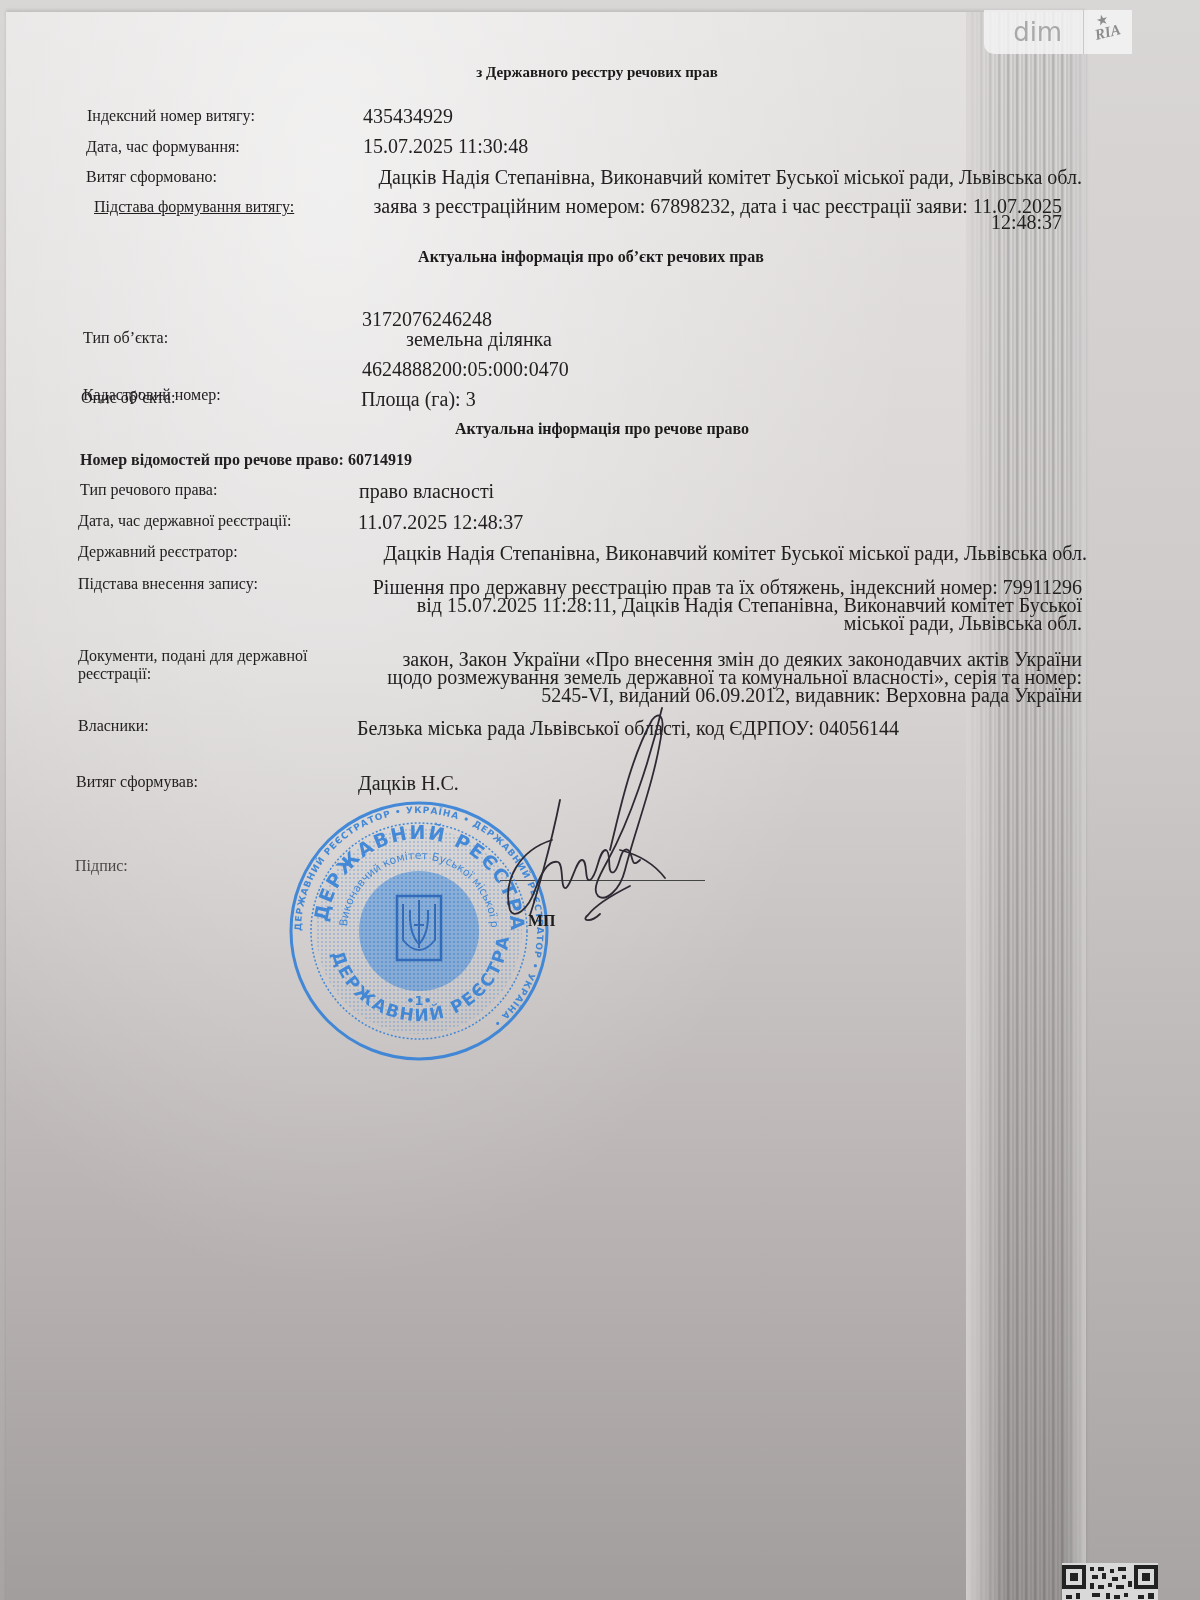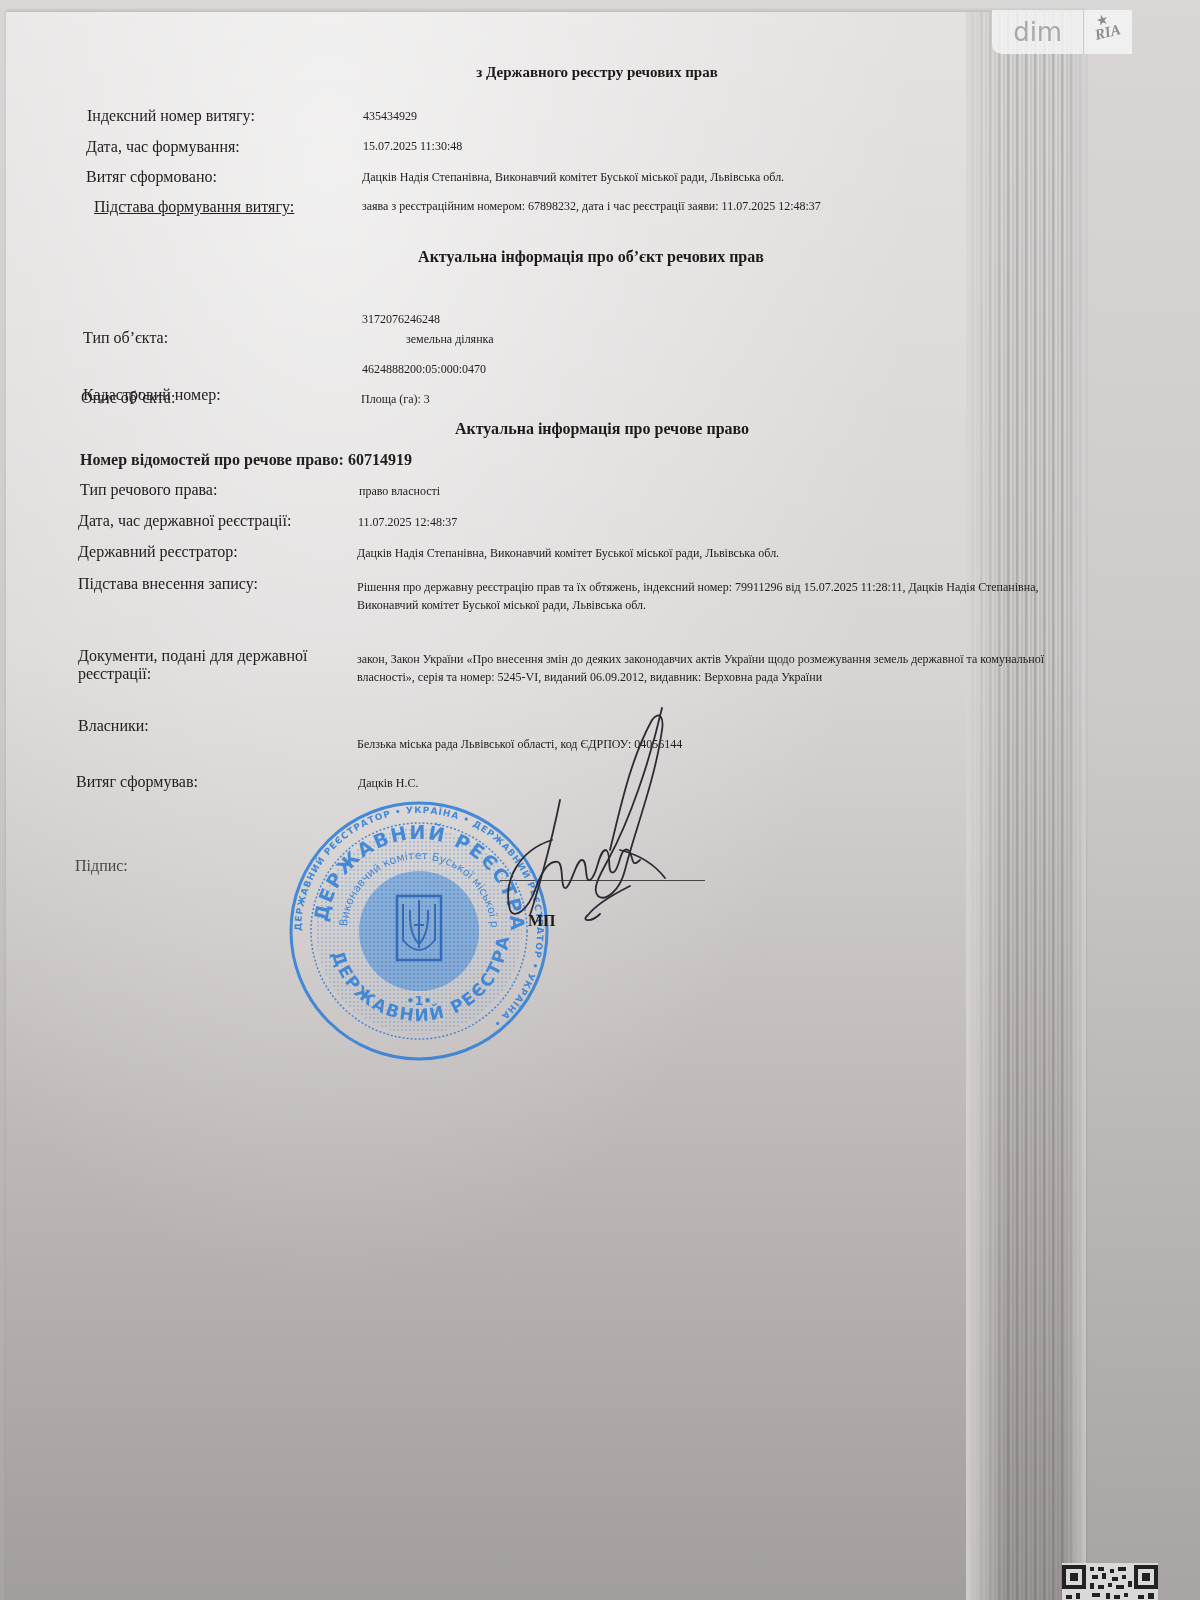--- a/index.html
+++ b/index.html
@@ -83,22 +83,23 @@
     .lbl {
       position: absolute;
       color: #222020;
       font-size: 16px;
       line-height: 18px;
       white-space: nowrap;
     }
     .val {
       position: absolute;
       color: #222020;
-      font-size: 12px;
+      font-size: 20px;
       line-height: 16px;
+      text-align: right;
     }
     .section-head {
       position: absolute;
       left: 0;
       width: 1200px;
       text-align: center;
       font-weight: bold;
       font-size: 16px;
       color: #1c1a1a;
     }
@@ -136,20 +137,21 @@
     .watermark {
       position: absolute;
       right: 68px;
       top: 10px;
       width: 140px;
       height: 44px;
       background: rgba(245,245,245,0.82);
       border-radius: 0 0 0 10px;
       display: flex;
       align-items: center;
+      padding-left: 8px;
     }
     .wm-dim {
       width: 92px;
       text-align: center;
       font-family: "DejaVu Sans", "Liberation Sans", sans-serif;
       font-size: 26px;
       color: #a9a9a9;
       line-height: 44px;
       border-right: 1px solid #c8c8c8;
     }
@@ -238,21 +240,21 @@
   <div class="lbl" style="left:78px; top:543px;">Державний реєстратор:</div>
   <div class="val" style="left:357px; top:545px; width:730px;">Дацків Надія Степанівна, Виконавчий комітет Буської міської ради, Львівська обл.</div>
 
   <div class="lbl" style="left:78px; top:575px;">Підстава внесення запису:</div>
   <div class="val" style="left:357px; top:578px; width:725px; line-height:18px;">Рішення про державну реєстрацію прав та їх обтяжень, індексний номер: 79911296 від 15.07.2025 11:28:11, Дацків Надія Степанівна, Виконавчий комітет Буської міської ради, Львівська обл.</div>
 
   <div class="lbl" style="left:78px; top:647px; white-space:normal; width:240px;">Документи, подані для державної реєстрації:</div>
   <div class="val" style="left:357px; top:650px; width:725px; line-height:18px;">закон, Закон України «Про внесення змін до деяких законодавчих актів України щодо розмежування земель державної та комунальної власності», серія та номер: 5245-VI, виданий 06.09.2012, видавник: Верховна рада України</div>
 
   <div class="lbl" style="left:78px; top:717px;">Власники:</div>
-  <div class="val" style="left:357px; top:736px;">Белзька міська рада Львівської області, код ЄДРПОУ: 04056144</div>
+  <div class="val" style="left:357px; top:720px;">Белзька міська рада Львівської області, код ЄДРПОУ: 04056144</div>
 
   <div class="lbl" style="left:76px; top:773px;">Витяг сформував:</div>
   <div class="val" style="left:358px; top:775px;">Дацків Н.С.</div>
 
   <div class="lbl" style="left:75px; top:857px; color:#4a4848;">Підпис:</div>
   <div class="sig-line"></div>
 
   <svg class="stamp" viewBox="0 0 262 262">
     <defs>
       <path id="arcOuter" d="M131,131 m-118,0 a118,118 0 1,1 236,0 a118,118 0 1,1 -236,0"></path>

